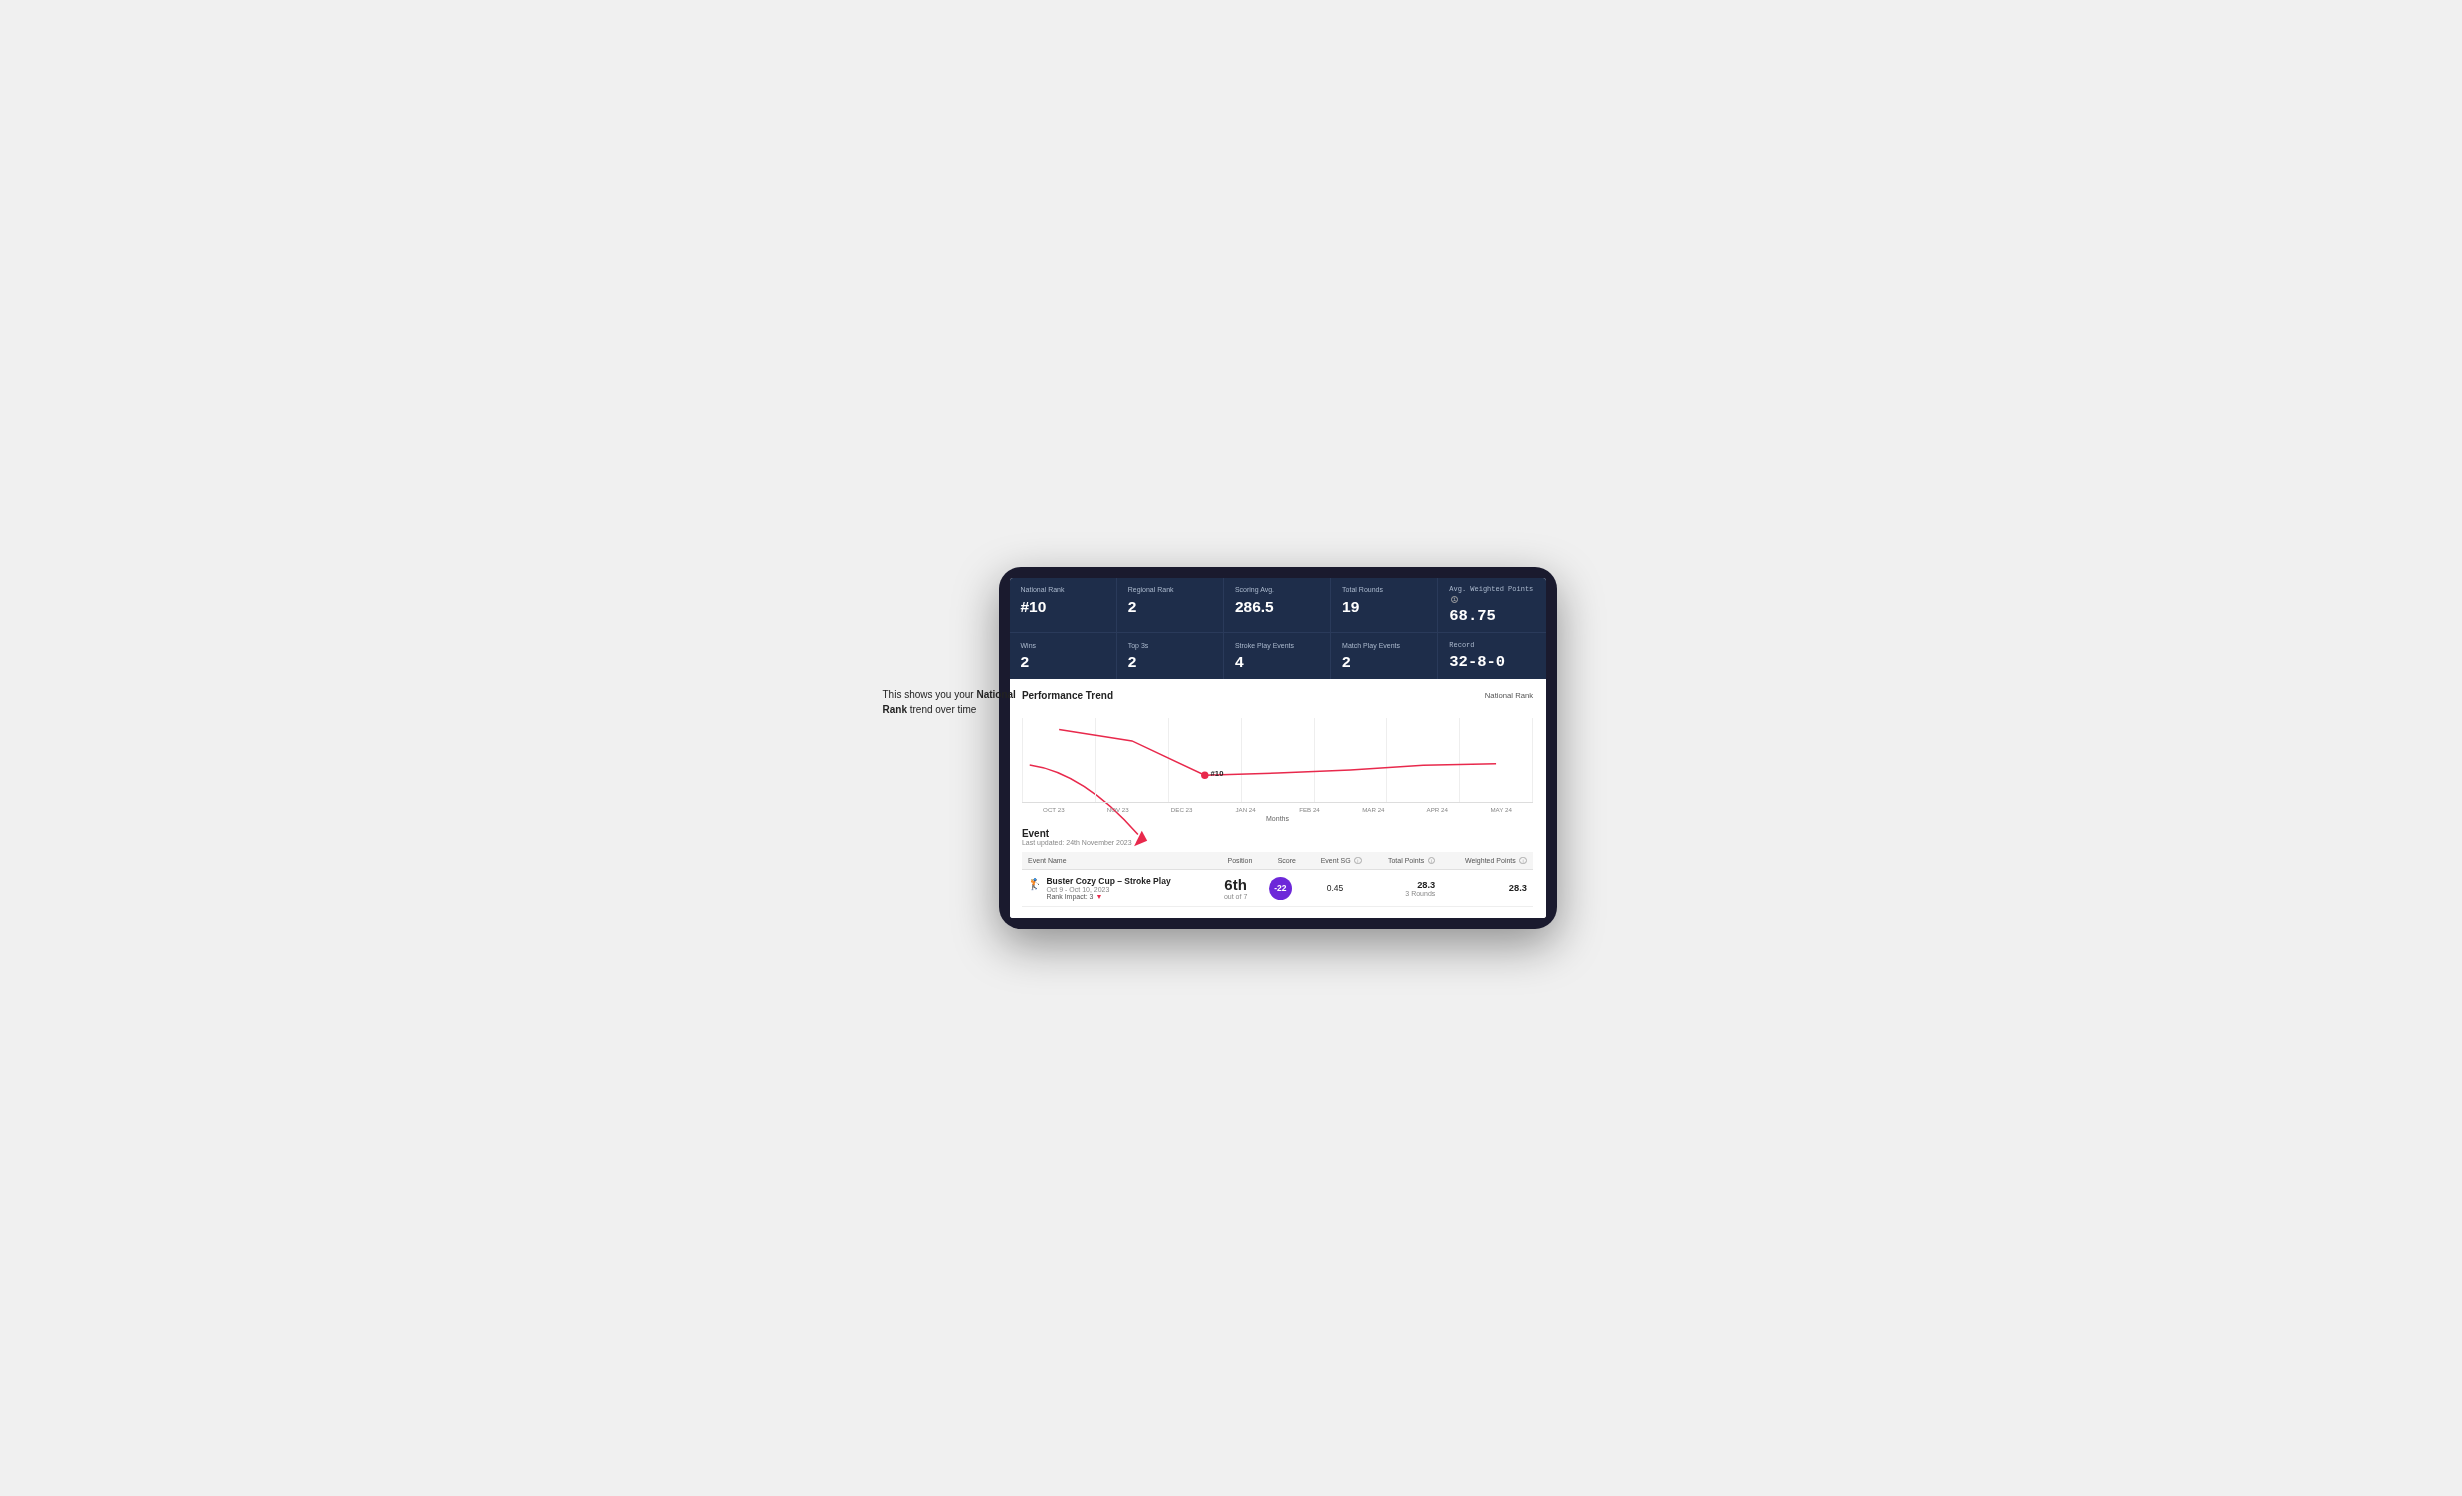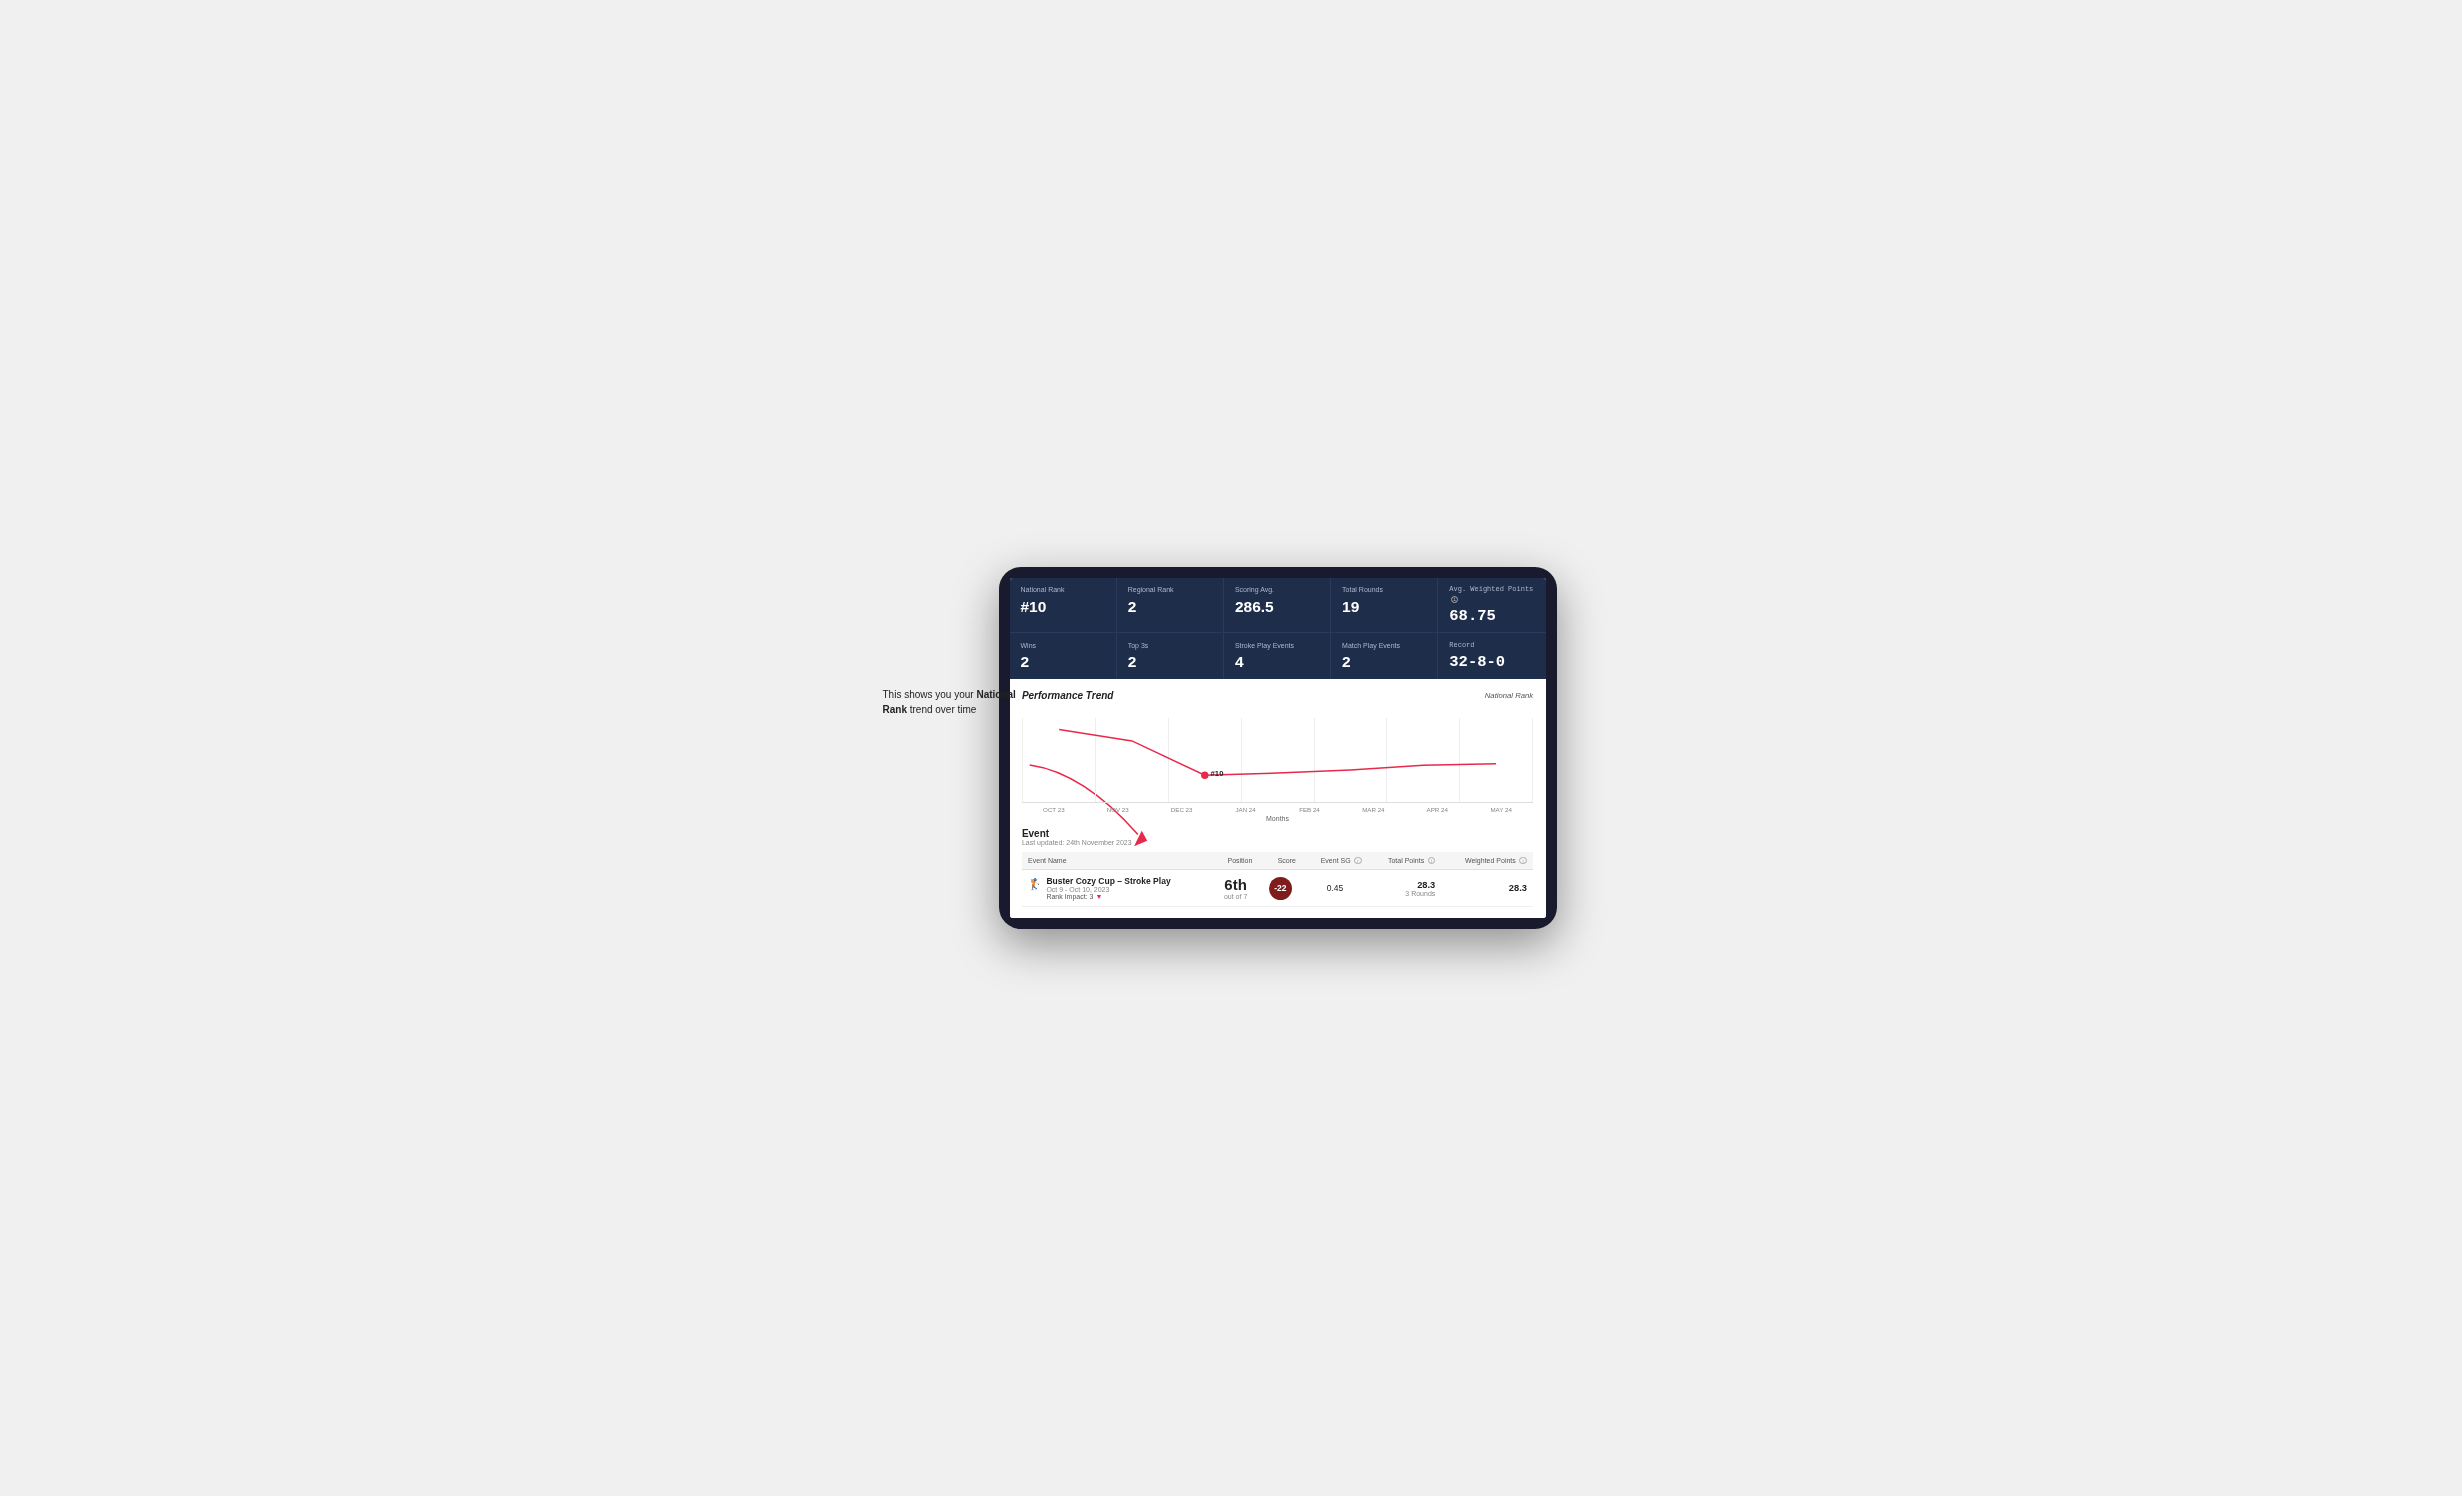--- a/index.html
+++ b/index.html
@@ -79,21 +79,20 @@
     }
     .content-area {
       padding: 11px 12.4px;
       background: #fff;
     }
     .perf-trend-header {
       display: flex;
       justify-content: space-between;
       align-items: center;
       margin-bottom: 17px;
-      font-style: italic;
     }
     .perf-trend-title {
       font-size: 10px;
       font-weight: 600;
       color: #222;
     }
     .national-rank-label {
       font-size: 7.7px;
       color: #555;
     }
@@ -205,21 +204,21 @@
       font-size: 15px;
       font-weight: 700;
       color: #222;
       text-align: center;
     }
     .position-sub {
       font-size: 7px;
       color: #888;
     }
     .score-badge {
-      background: #7f1d1d;
+      background: #6d28d9;
       color: #fff;
       border-radius: 50%;
       width: 23px;
       height: 23px;
       display: flex;
       align-items: center;
       justify-content: center;
       font-size: 8.5px;
       font-weight: 700;
       margin: 0 auto;

